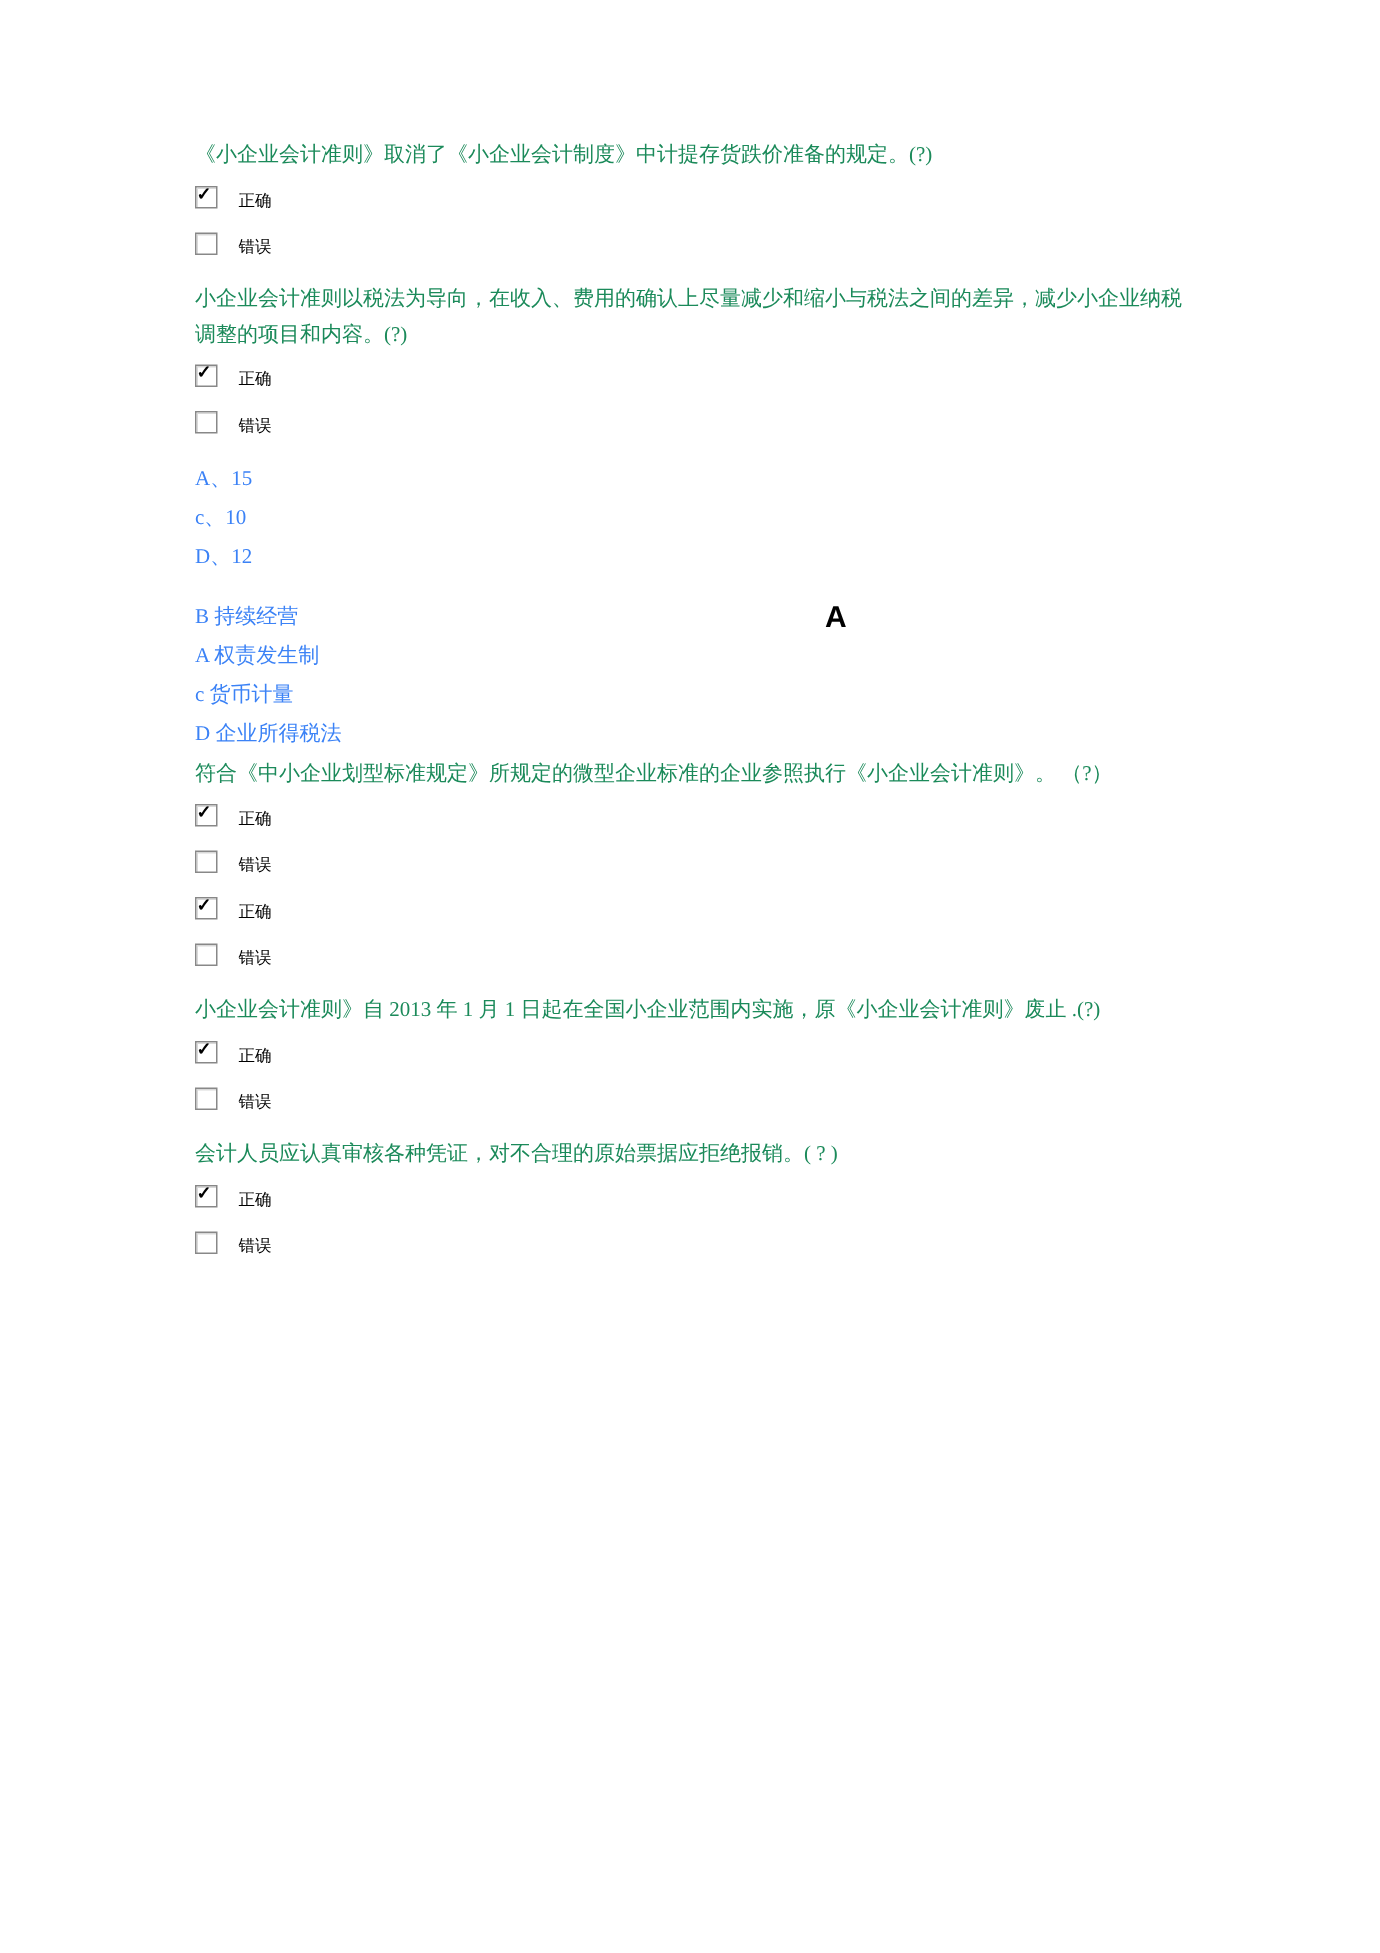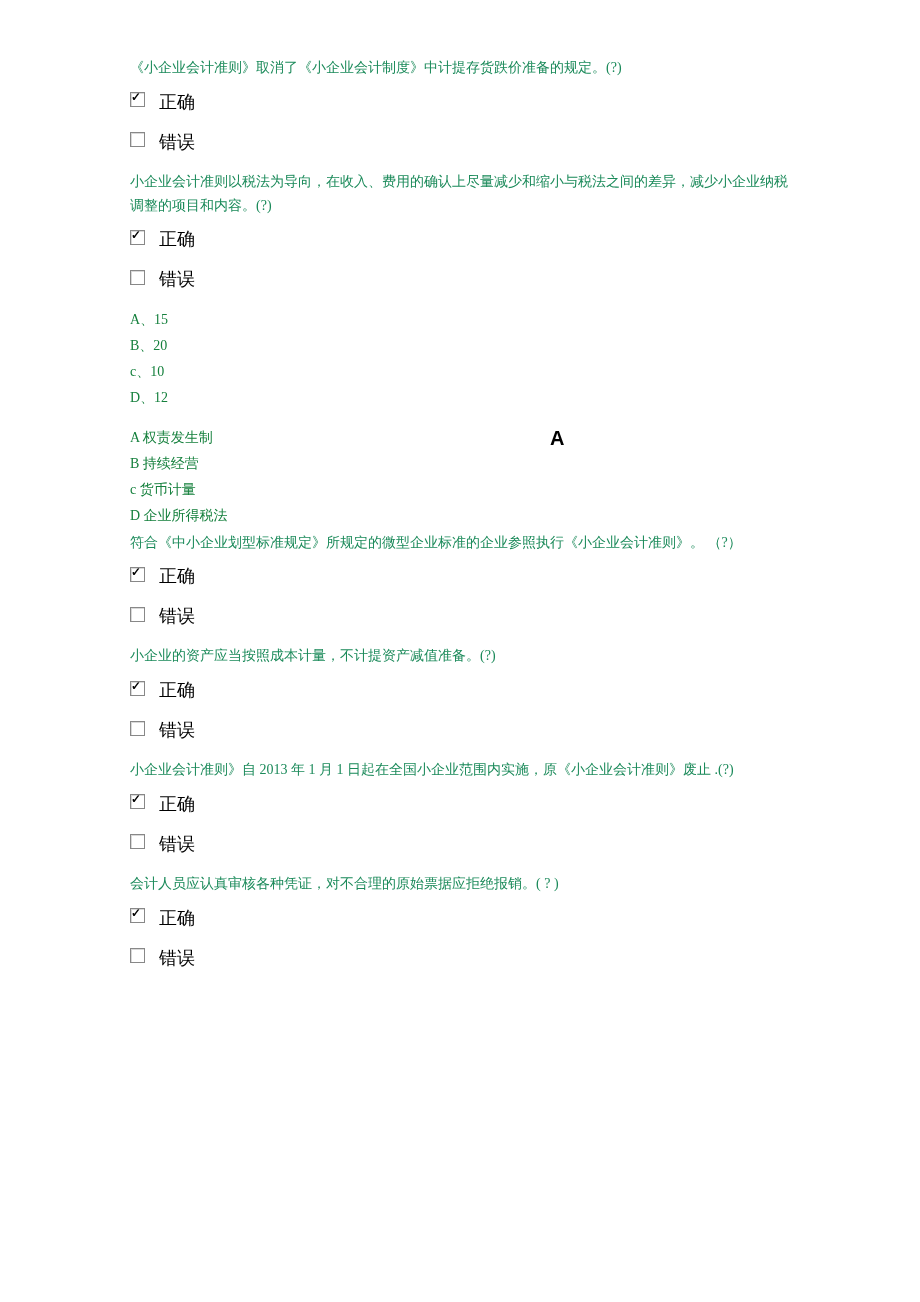--- a/index.html
+++ b/index.html
@@ -6,21 +6,21 @@
     margin: 0;
     padding: 0;
     background: #ffffff;
     font-family: "SimSun", "宋体", serif;
     font-size: 14px;
     color: #000000;
   }
   .page {
     width: 920px;
     margin: 0 auto;
-    padding: 56px 130px 0 130px;
+    padding: 92px 130px 0 130px;
     box-sizing: border-box;
   }
   .question {
     color: #1b8a5a;
     line-height: 1.7;
     margin-bottom: 8px;
     position: relative;
   }
   .answer-letter {
     font-family: Arial, "Helvetica Neue", sans-serif;
@@ -49,24 +49,24 @@
     content: "✓";
     position: absolute;
     top: -3px;
     left: 0px;
     font-size: 12px;
     font-weight: bold;
     color: #000;
   }
   .opt-label {
     color: #000;
-    font-size: 18px;
+    font-size: 11px;
   }
   .choice-line {
-    color: #15803d;
+    color: #3b82f6;
     line-height: 1.85;
   }
   .mixed-line {
     position: relative;
   }
   .year-bold {
     font-family: Liberation Serif, serif;
   }
 </style>
 </head>
@@ -88,43 +88,41 @@
   <div class="opt-row">
     <div class="cb checked"></div>
     <span class="opt-label">正确</span>
   </div>
   <div class="opt-row">
     <div class="cb"></div>
     <span class="opt-label">错误</span>
   </div>
 
   <div class="choice-line">A、15</div>
-  <div class="choice-line">B、20</div>
   <div class="choice-line">c、10</div>
   <div class="choice-line">D、12</div>
 
   <div class="question mixed-line" style="margin-top:14px;">
     <span class="answer-letter" style="left:420px; top:-4px;">A</span>
   </div>
+  <div class="choice-line">B  持续经营</div>
   <div class="choice-line">A  权责发生制</div>
-  <div class="choice-line">B  持续经营</div>
   <div class="choice-line">c  货币计量</div>
   <div class="choice-line">D  企业所得税法</div>
 
   <div class="question" style="margin-top:2px;">符合《中小企业划型标准规定》所规定的微型企业标准的企业参照执行《小企业会计准则》。 （?）</div>
   <div class="opt-row">
     <div class="cb checked"></div>
     <span class="opt-label">正确</span>
   </div>
   <div class="opt-row">
     <div class="cb"></div>
     <span class="opt-label">错误</span>
   </div>
 
-  <div class="question">小企业的资产应当按照成本计量，不计提资产减值准备。(?)</div>
   <div class="opt-row">
     <div class="cb checked"></div>
     <span class="opt-label">正确</span>
   </div>
   <div class="opt-row">
     <div class="cb"></div>
     <span class="opt-label">错误</span>
   </div>
 
   <div class="question">

